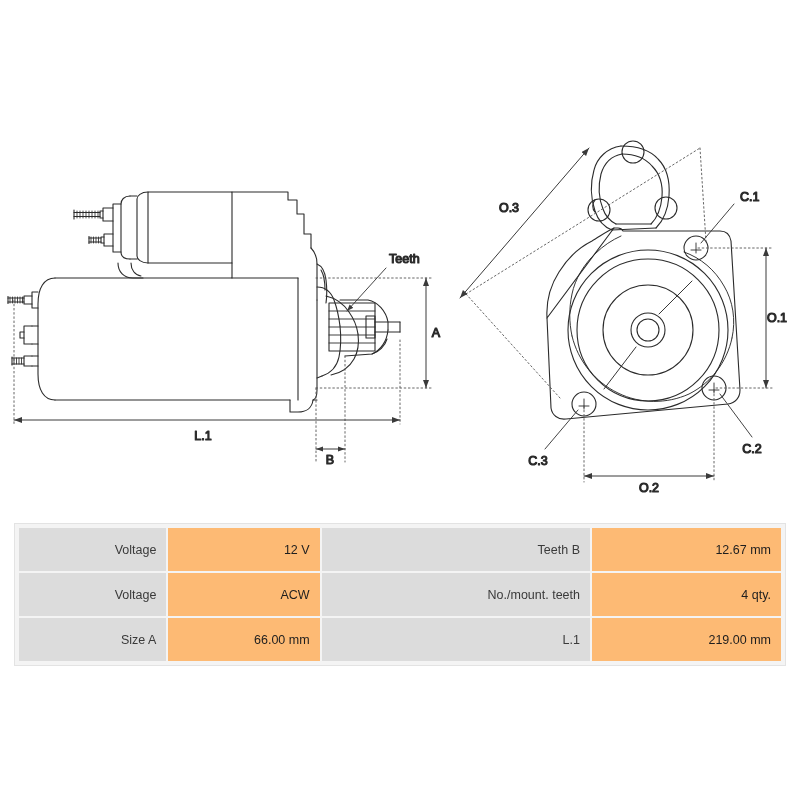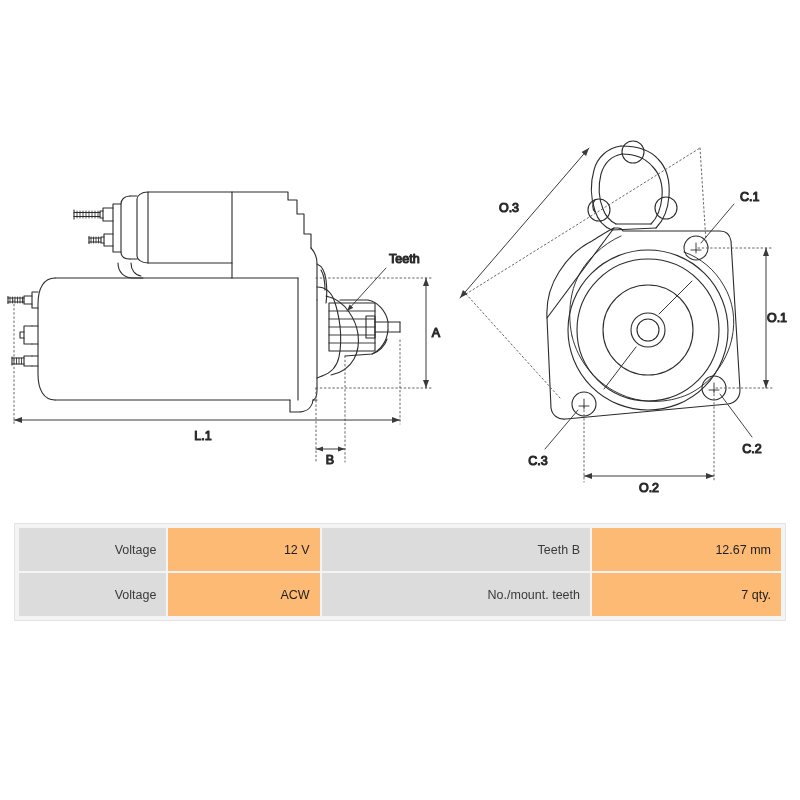--- a/index.html
+++ b/index.html
@@ -379,20 +379,26 @@
           <tr>
             <td class="lbl">Voltage</td>
             <td class="val">12 V</td>
             <td class="lbl">Teeth B</td>
             <td class="val">12.67 mm</td>
           </tr>
           <tr>
             <td class="lbl">Voltage</td>
             <td class="val">ACW</td>
             <td class="lbl">No./mount. teeth</td>
-            <td class="val">7 qty.</td>
+            <td class="val">4 qty.</td>
+          </tr>
+          <tr>
+            <td class="lbl">Size A</td>
+            <td class="val">66.00 mm</td>
+            <td class="lbl">L.1</td>
+            <td class="val">219.00 mm</td>
           </tr>
         </tbody>
       </table>
     </div>
   </div>
 
 </div>
 
 </body></html>

